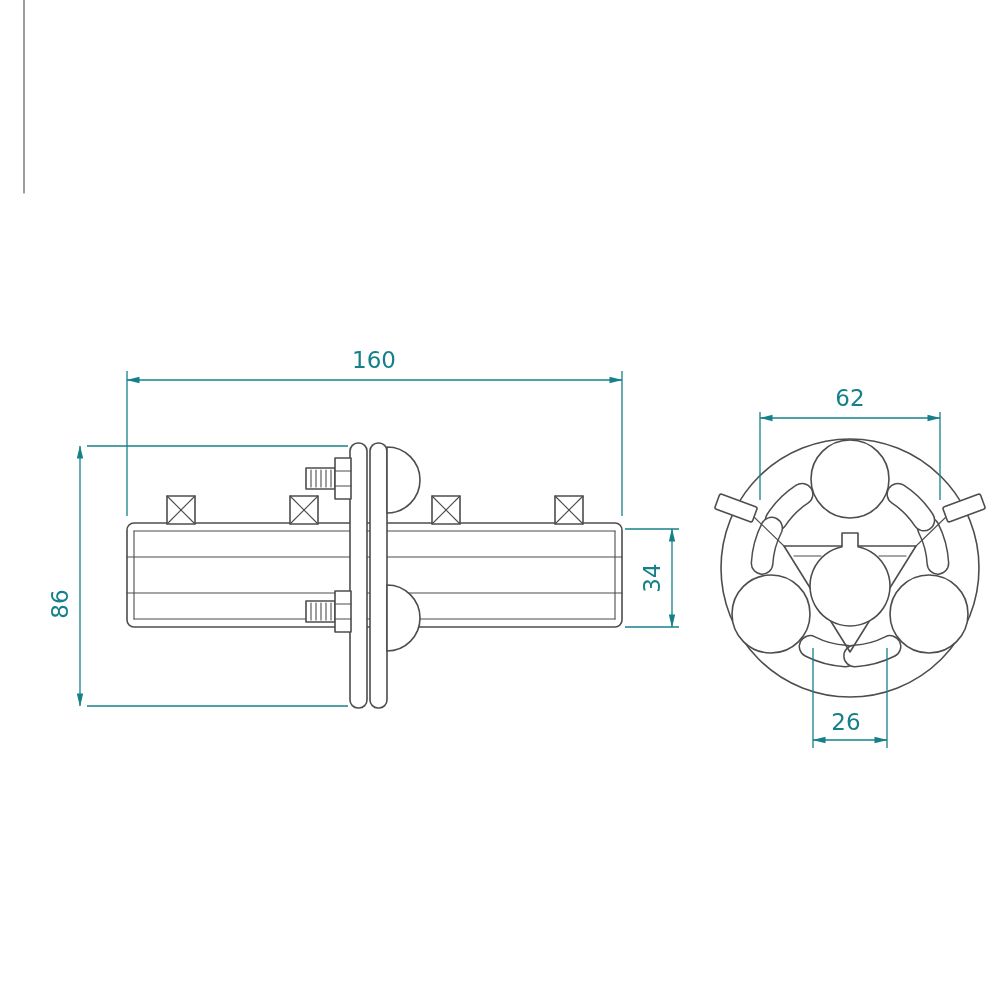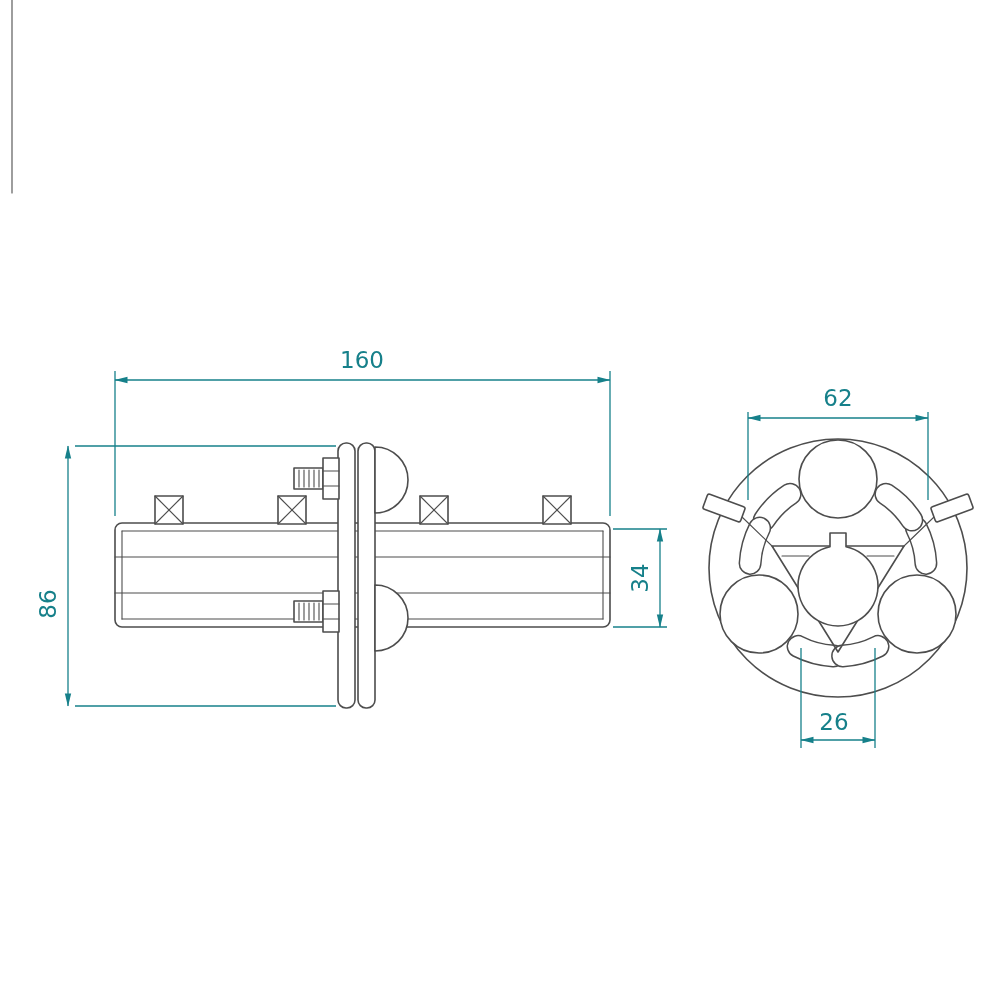--- a/index.html
+++ b/index.html
@@ -1,17 +1,17 @@
 <!DOCTYPE html>
 <html style="--line: #4d4d4d; --dim: #16808a;"><head>
 <meta charset="utf-8">
 <style>
   :root { --line:#4d4d4d; --dim:#16808a; --bg:#ffffff; }
   html,body { margin:0; padding:0; background:var(--bg); }
-  .stage { width:976px; height:1000px; background:var(--bg); position:relative; }
+  .stage { width:976px; height:1000px; background:var(--bg); position:relative;margin-left:12px; }
   svg { display:block; }
   .part      { stroke:var(--line); stroke-width:1.6; fill:none; stroke-linejoin:round; stroke-linecap:round; }
   .part-fill { stroke:var(--line); stroke-width:1.6; fill:#ffffff; stroke-linejoin:round; }
   .thin      { stroke-width:1.1; }
   .slot-outer{ stroke:var(--line); stroke-width:23; fill:none; stroke-linecap:round; }
   .slot-inner{ stroke:#ffffff; stroke-width:20; fill:none; stroke-linecap:round; }
   .dim-stroke{ stroke:var(--dim); stroke-width:1.3; fill:none; }
   .dim-fill  { fill:var(--dim); }
   .dim-text  { fill:var(--dim); font-family:"DejaVu Sans",sans-serif; font-size:23px; }
 </style>

